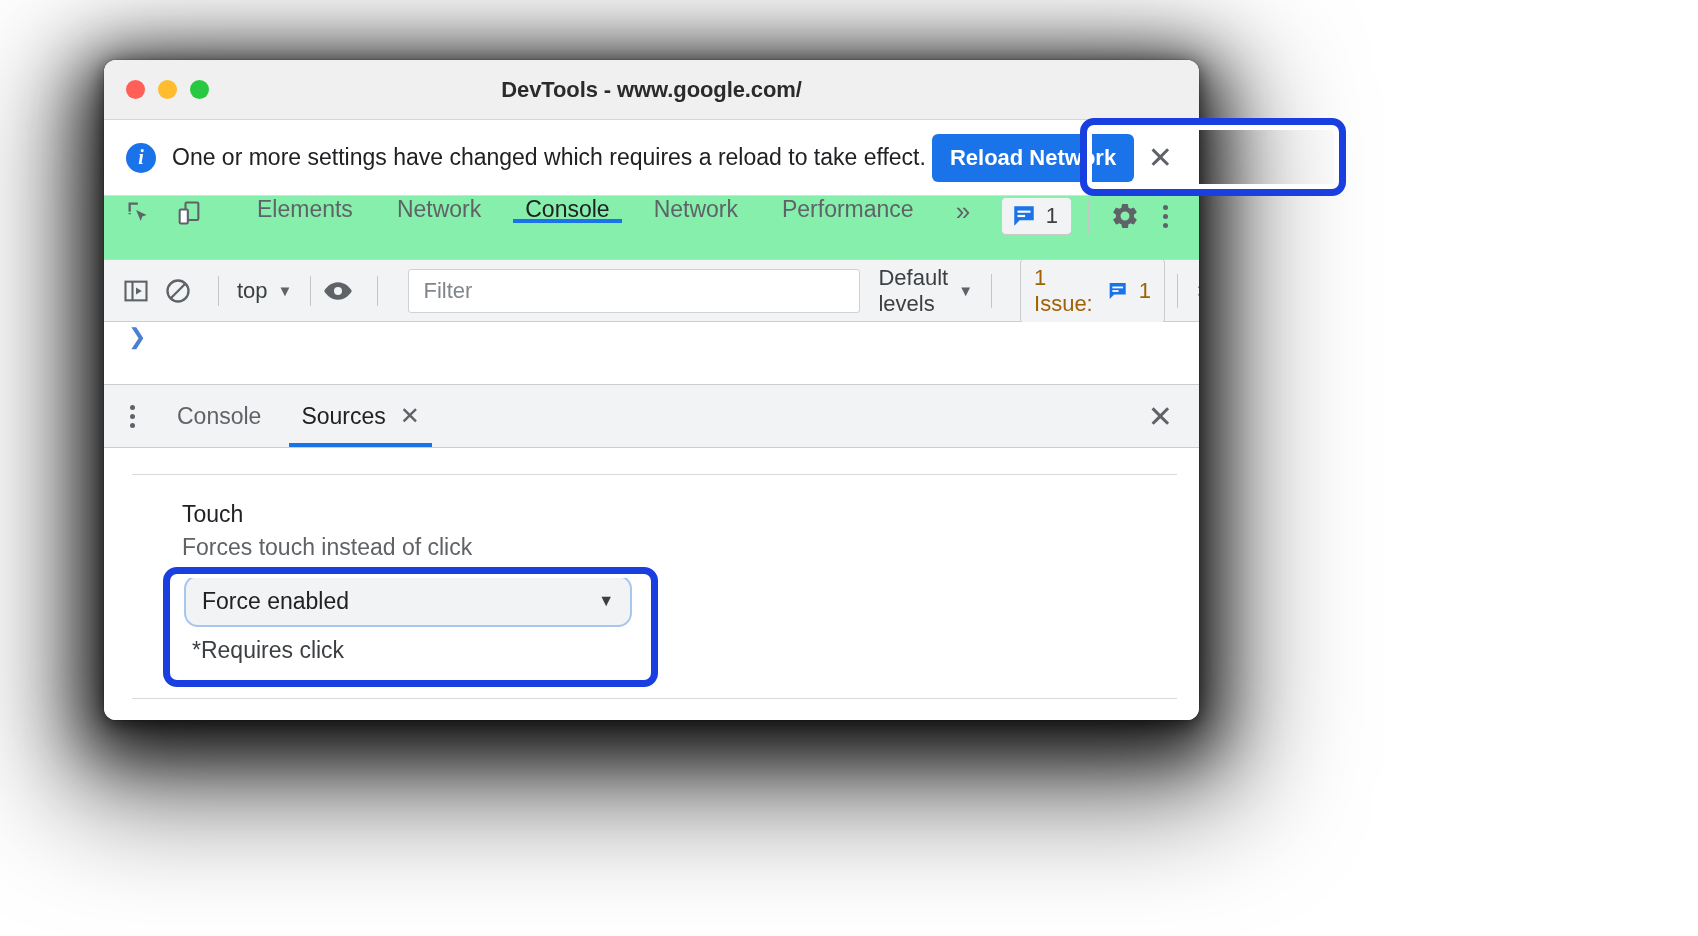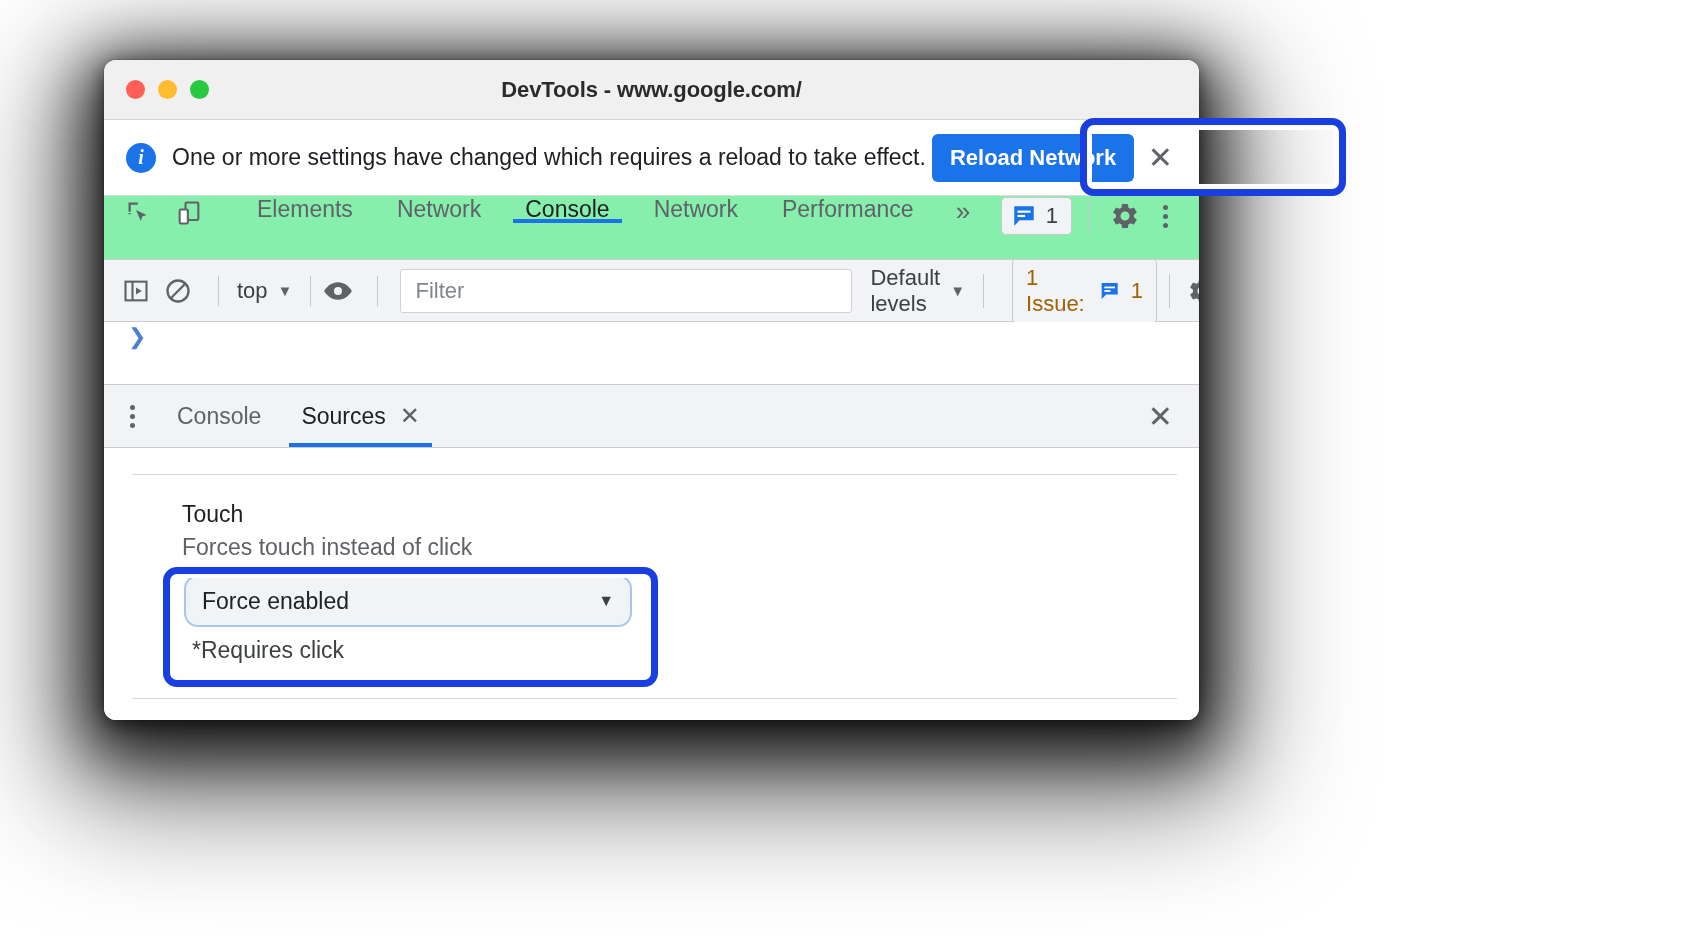--- a/index.html
+++ b/index.html
@@ -154,21 +154,21 @@
   }
   .caret { font-size: 15px; color: #5f6368; }
   .filter-input {
     flex: 0 0 auto;
     width: 452px; height: 44px;
     border: 1px solid #cfd1d3; border-radius: 3px;
     background: #ffffff;
     font-size: 22px; color: #ec4899;
     padding: 0 14px;
     font-family: "Liberation Sans", sans-serif;
-    margin-left: 12px;
+    margin-left: 20px;
   }
   .filter-input::placeholder { color: #80868b; }
   .levels {
     display: flex; align-items: center; gap: 10px;
     font-size: 22px; color: #3c4043; cursor: pointer;
     margin-left: 18px;
   }
   .issue-chip2 {
     display: flex; align-items: center; gap: 10px;
     border: 1px solid #c8cacc; border-radius: 5px;

